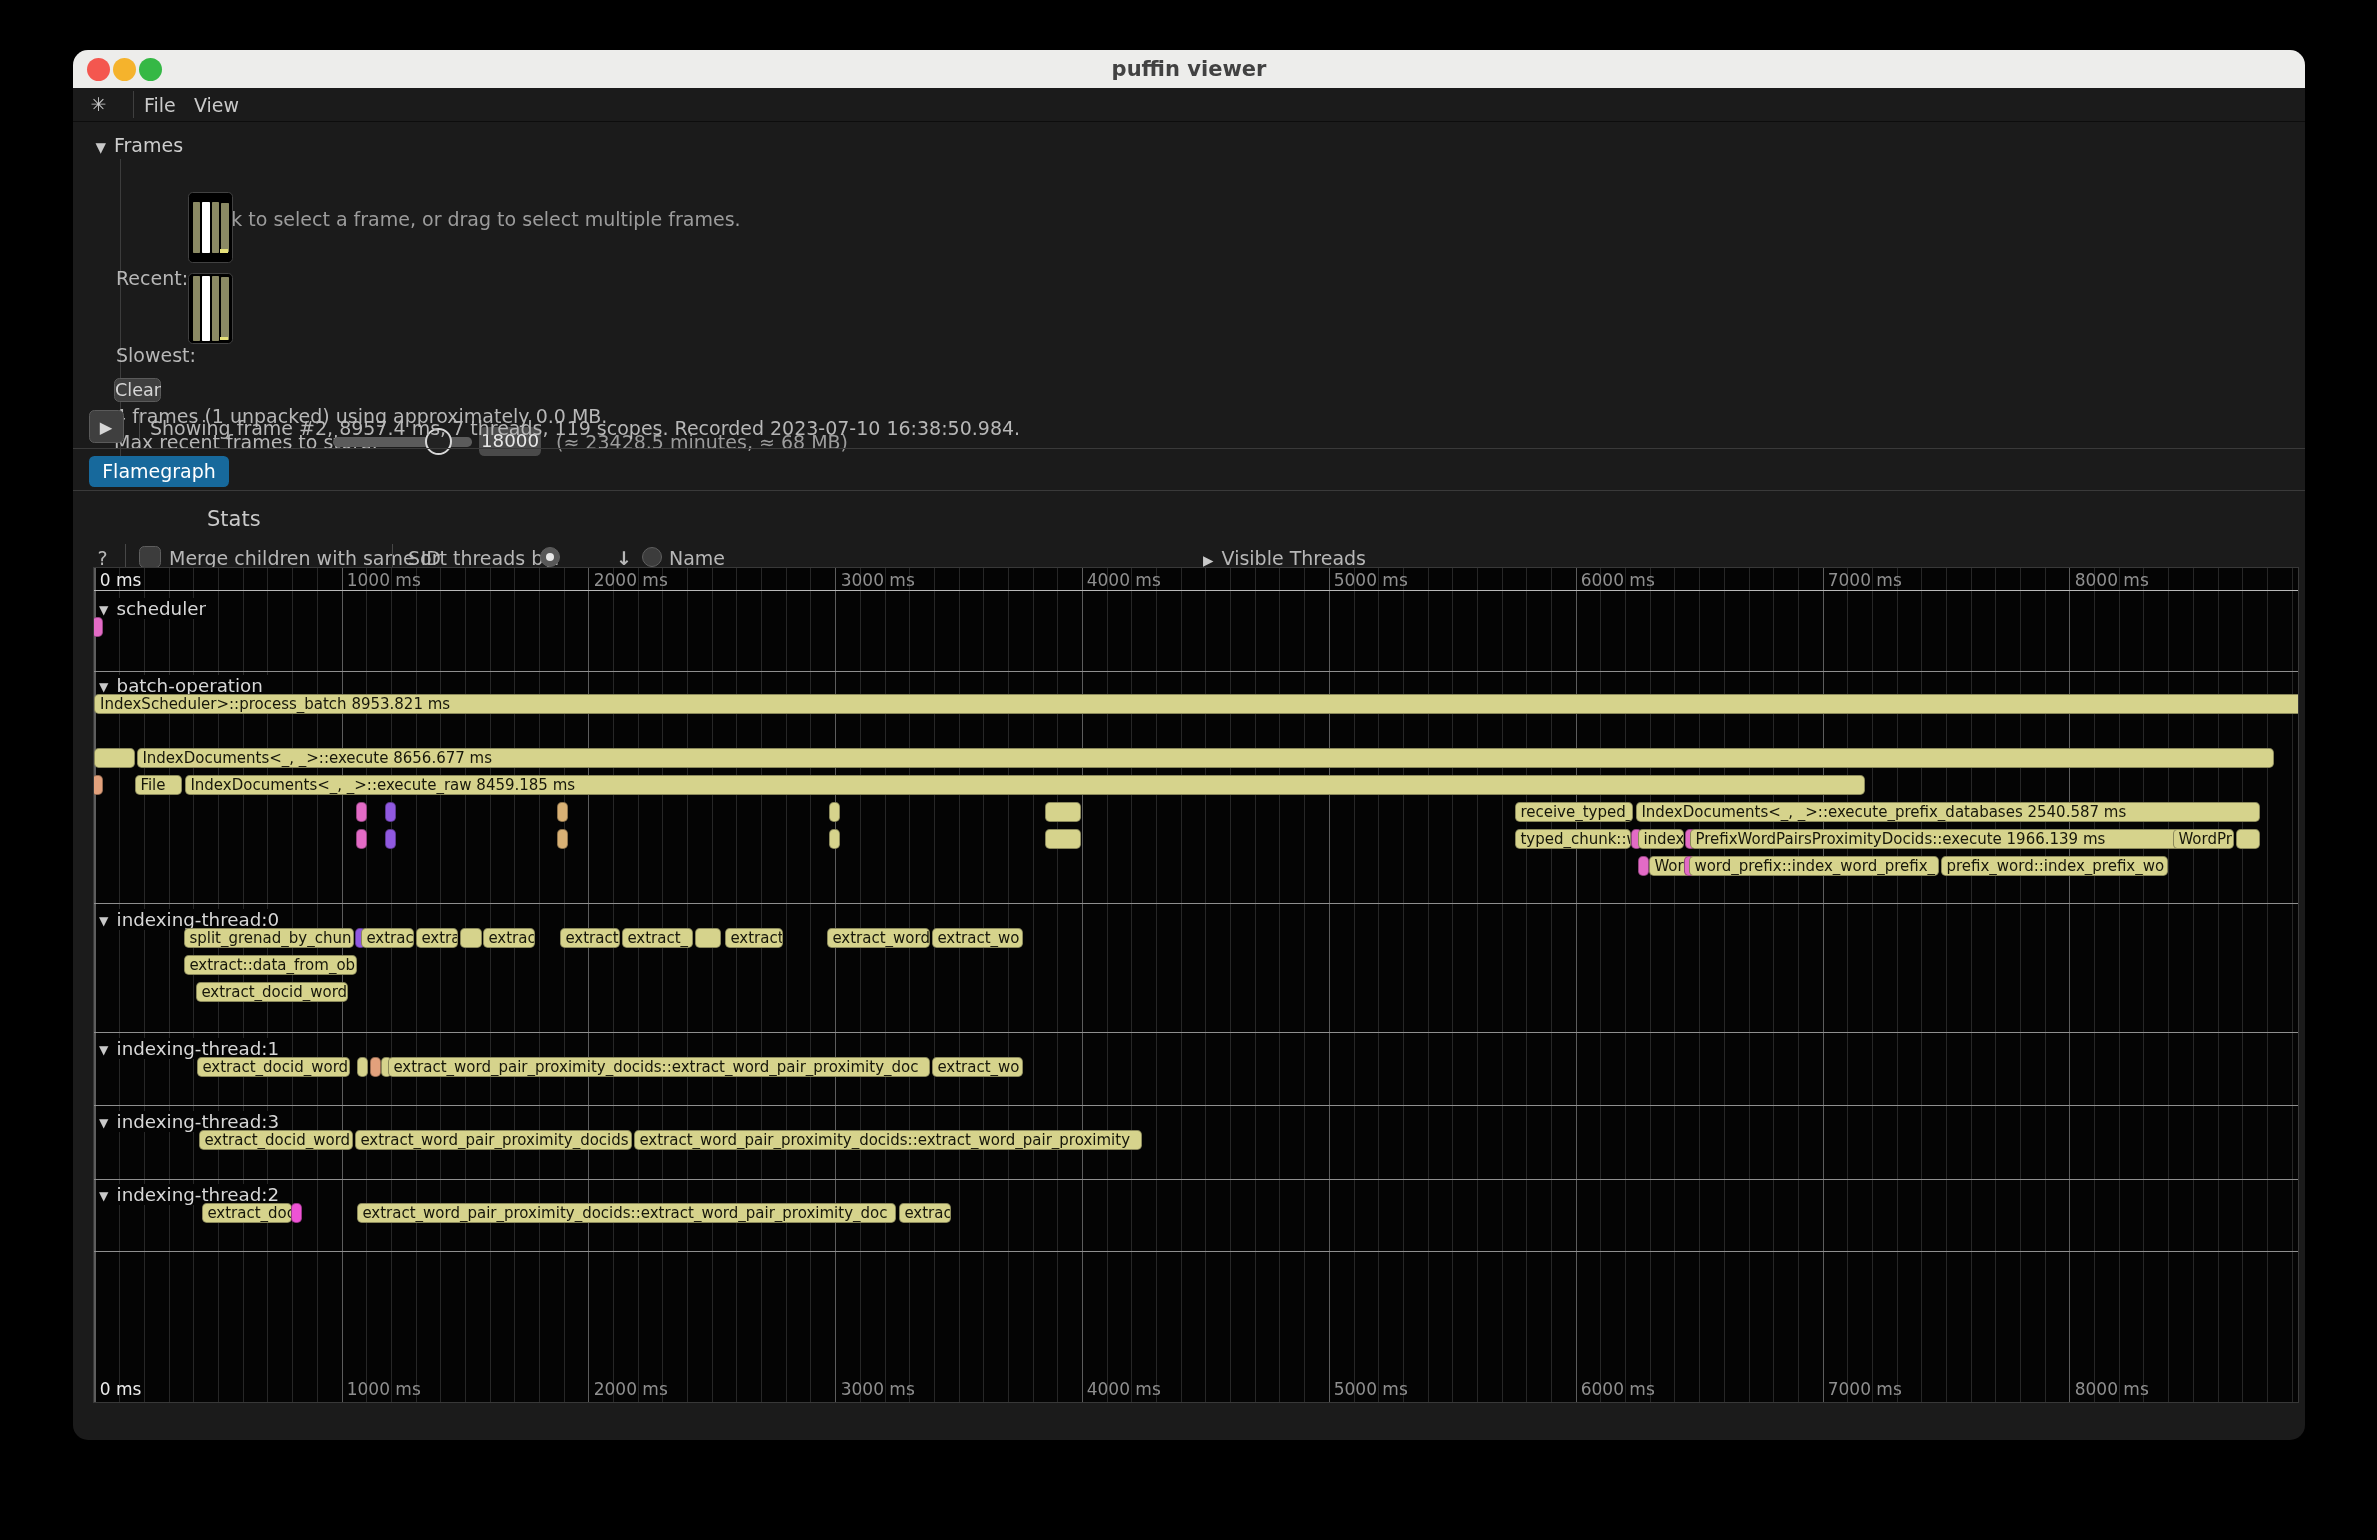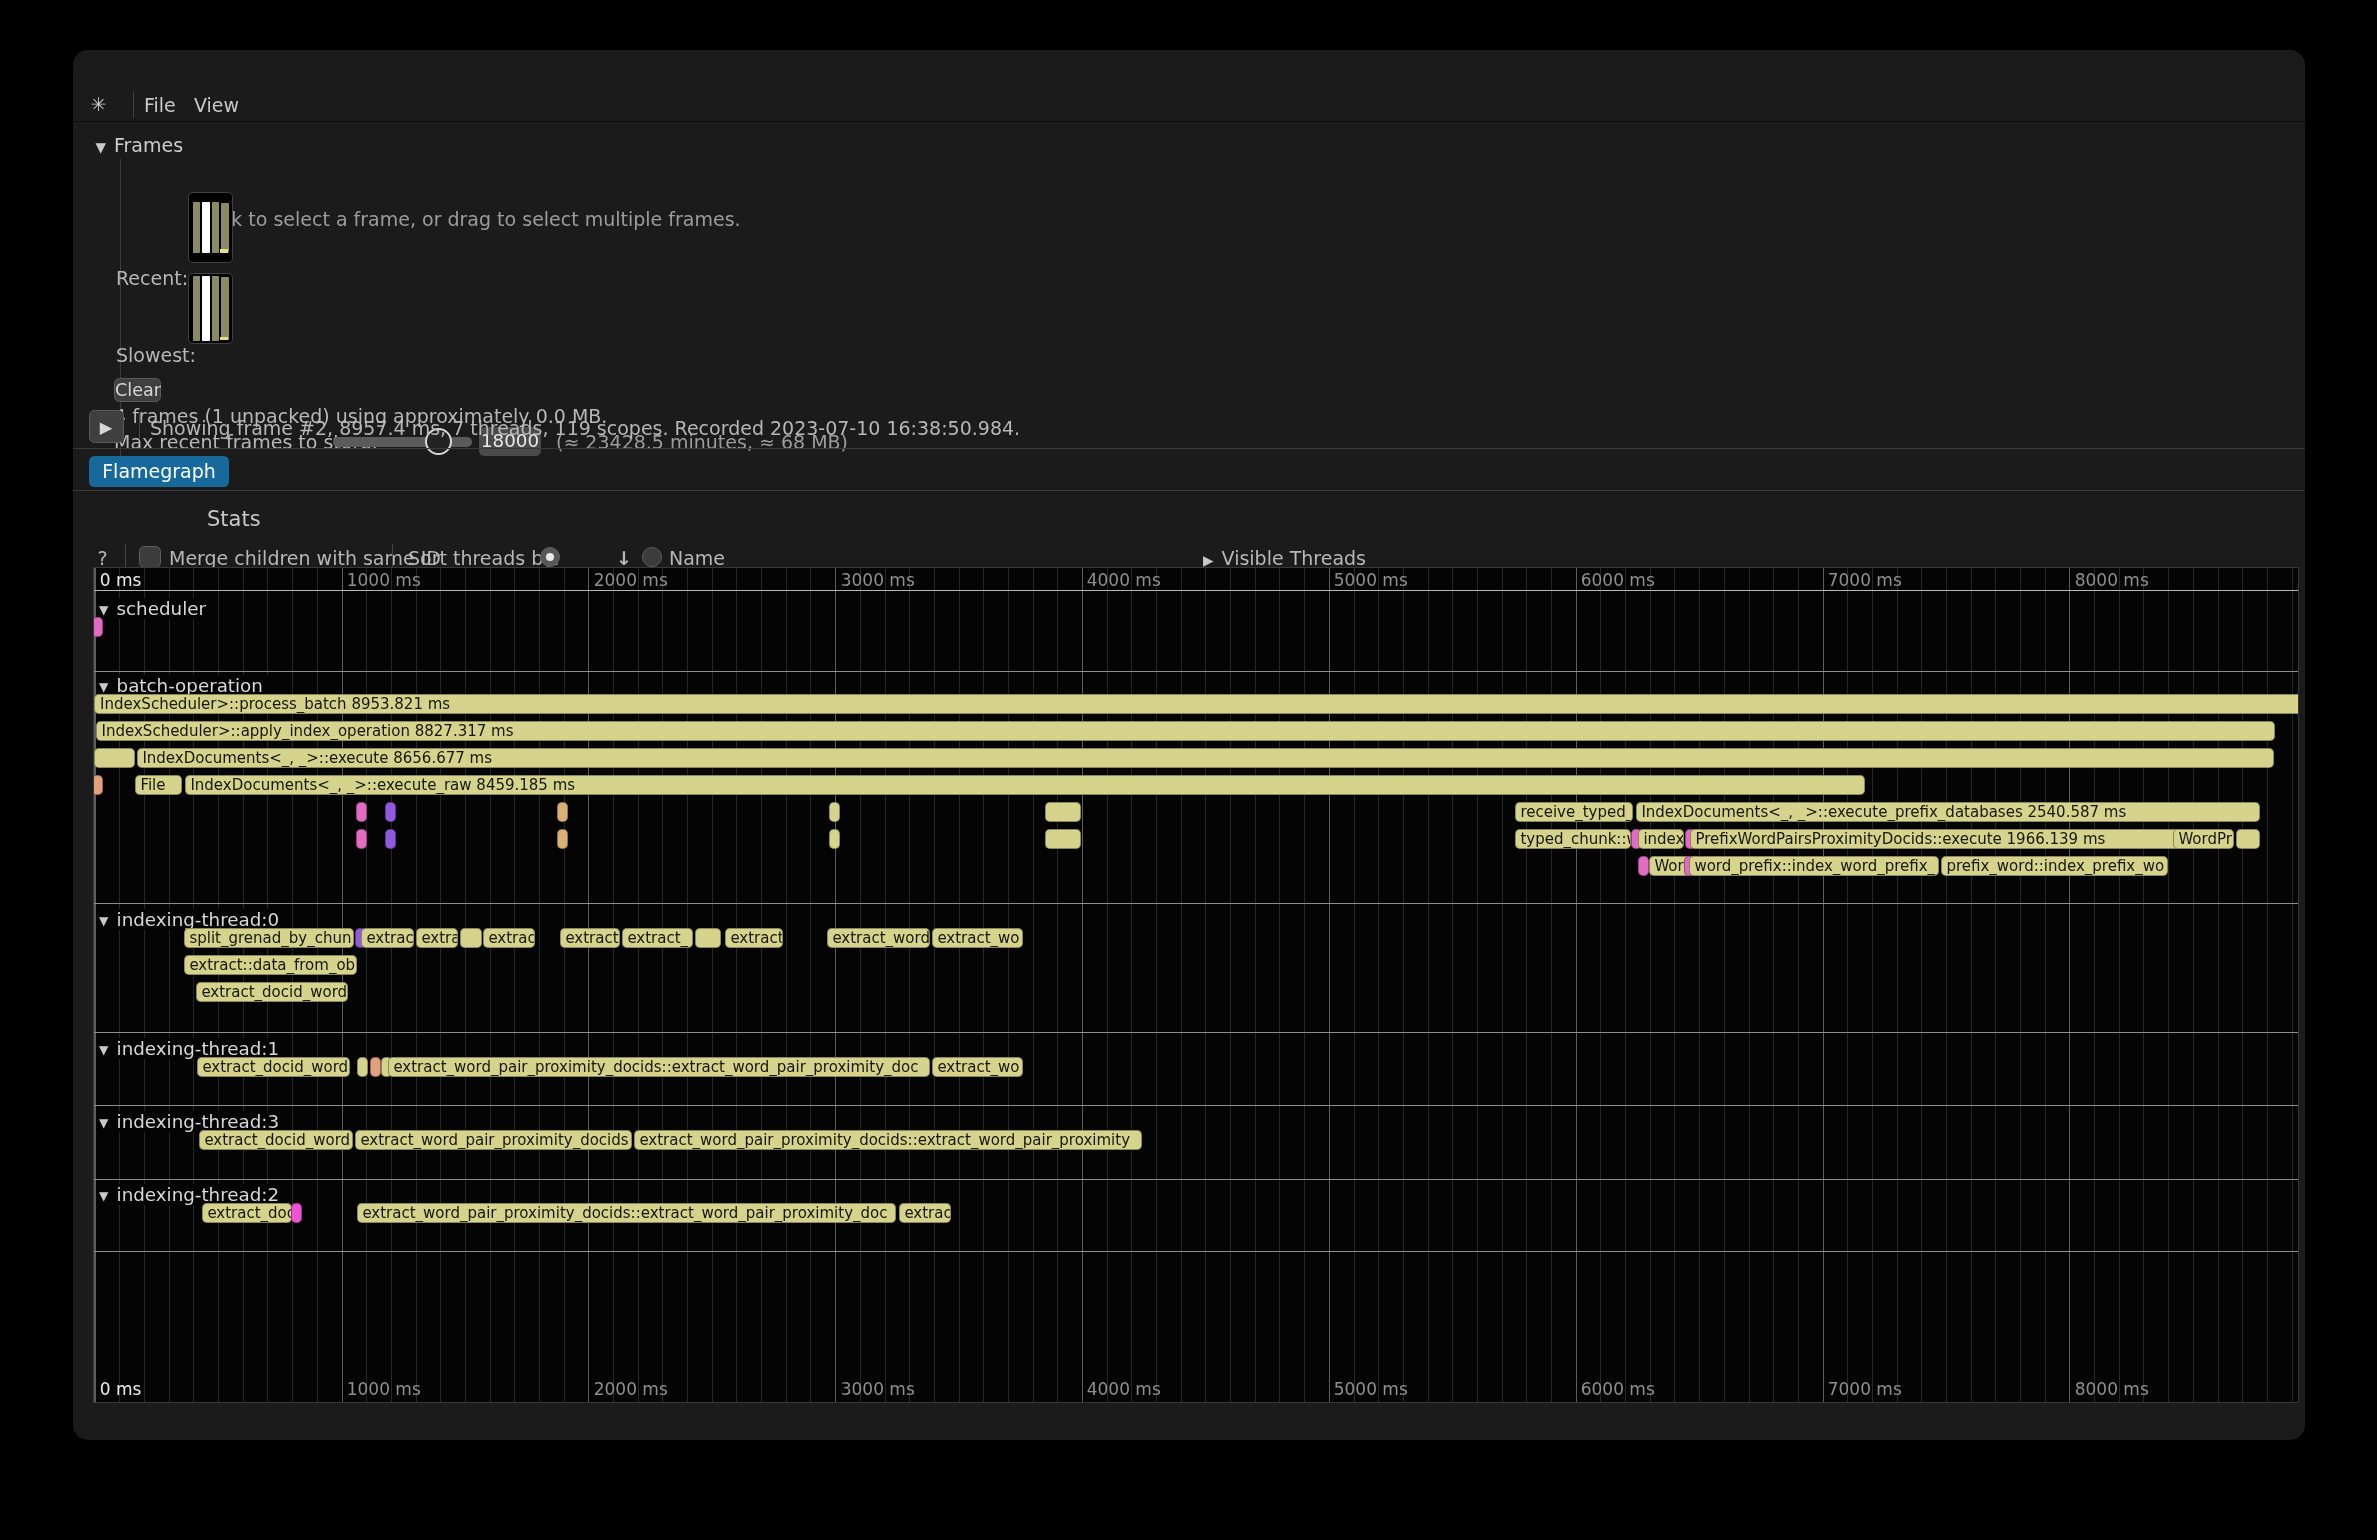--- a/index.html
+++ b/index.html
@@ -67,20 +67,26 @@
          overflow:hidden;white-space:nowrap;padding:0 4.7px;box-sizing:border-box;border:0.7px solid rgba(0,0,0,.35);}
   
   .statusbar{position:absolute;left:0;top:1353px;width:100%;height:37px;background:#1b1b1b;}
 </style>
 </head>
 <body>
 
 <div class="stage">
   <div class="window">
 
+    <div class="titlebar">
+      <div class="tl close"></div>
+      <div class="tl min"></div>
+      <div class="tl max"></div>
+      <div class="title">puffin viewer</div>
+    </div>
 
     <div class="menubar">
       <span class="theme">✳</span>
       <span class="vsep"></span>
       <span class="menuitem" style="left:71px;">File</span>
       <span class="menuitem" style="left:121px;">View</span>
     </div>
 
     <div class="txt" style="left:22.4px;top:84px;color:#cdcdcd;"><span class="tri">▼</span><span>Frames</span></div>
     <div class="indent-line"></div>
@@ -257,21 +263,20 @@
         <div class="sep" style="top:103px;"></div>
         <div class="sep" style="top:335px;"></div>
         <div class="sep" style="top:464px;"></div>
         <div class="sep" style="top:537px;"></div>
         <div class="sep" style="top:611px;"></div>
         <div class="sep" style="top:683px;"></div>
         <div class="thread-header" style="left:5.4px;top:30px;"><span class="tri">▼</span>scheduler</div>
         <div class="scope" style="left:-1.8px;top:49px;width:3px;background:#e36bc6;"></div>
         <div class="thread-header" style="left:5.4px;top:107px;"><span class="tri">▼</span>batch-operation</div>
         <div class="scope" style="left:0.7px;top:126px;width:2210px;background:#d6d38c;">IndexScheduler&gt;::process_batch 8953.821 ms</div>
-        <div class="scope" style="left:2.2px;top:153px;width:2179px;background:#d6d38c;">IndexScheduler&gt;::apply_index_operation 8827.317 ms</div>
         <div class="scope" style="left:-0.1px;top:180px;width:41px;background:#d6d38c;"></div>
         <div class="scope" style="left:43px;top:180px;width:2137px;background:#d6d38c;">IndexDocuments&lt;_, _&gt;::execute 8656.677 ms</div>
         <div class="scope" style="left:-1.8px;top:207px;width:7.9px;background:#e2a17c;"></div>
         <div class="scope" style="left:41px;top:207px;width:47px;background:#d6d38c;">File</div>
         <div class="scope" style="left:91px;top:207px;width:1680px;background:#d6d38c;">IndexDocuments&lt;_, _&gt;::execute_raw 8459.185 ms</div>
         <div class="scope" style="left:262px;top:234px;width:5.4px;background:#e36bc6;"></div>
         <div class="scope" style="left:291px;top:234px;width:3.7px;background:#9059e0;"></div>
         <div class="scope" style="left:463px;top:234px;width:6.6px;background:#d9b175;"></div>
         <div class="scope" style="left:735px;top:234px;width:7.4px;background:#d6d38c;"></div>
         <div class="scope" style="left:951px;top:234px;width:36px;background:#d6d38c;"></div>

